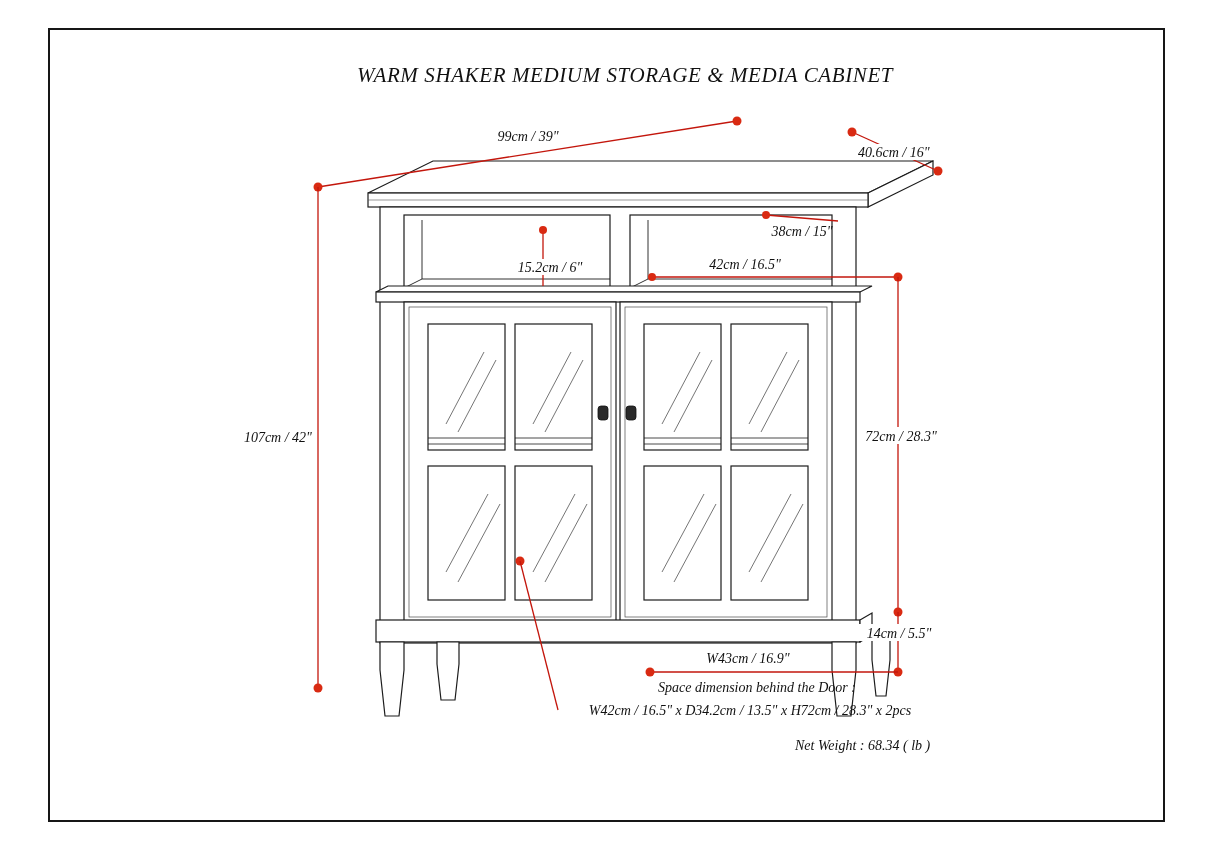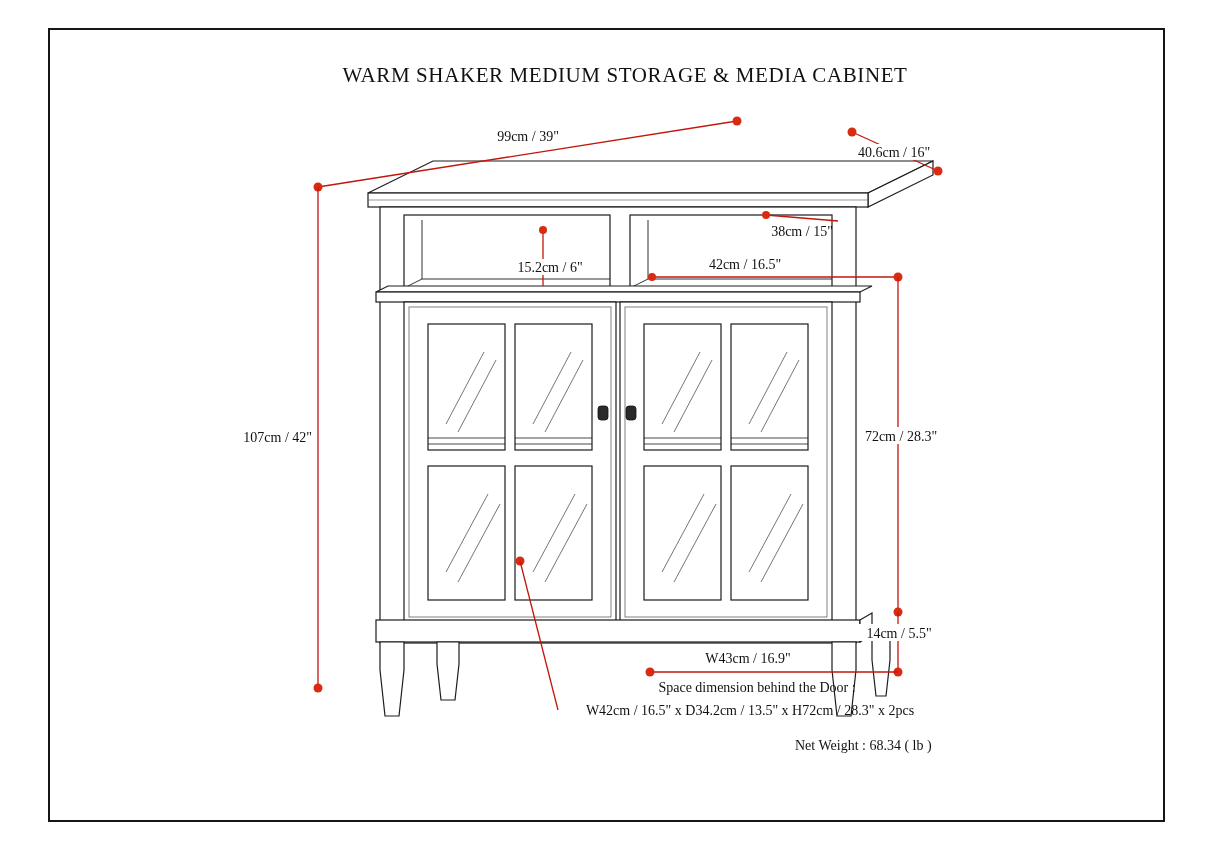--- a/index.html
+++ b/index.html
@@ -1,17 +1,17 @@
 <!DOCTYPE html>
 <html><head>
 <meta charset="utf-8">
 <style>
   html,body{margin:0;padding:0;background:#ffffff;}
   .page{position:relative;width:1214px;height:858px;background:#fff;overflow:hidden;
-        font-family:"Liberation Serif","DejaVu Serif",serif;}
+        font-family:"Liberation Serif","DejaVu Serif",serif;font-style:italic;}
   svg{position:absolute;left:0;top:0;}
   svg text{font-family:"Liberation Serif","DejaVu Serif",serif;fill:#111;}
   .title-text{font-size:21px;letter-spacing:.6px;}
   .dim-label{font-size:14px;}
   .note-text{font-size:14px;}
 </style>
 </head>
 <body>
 
 <div class="page">

